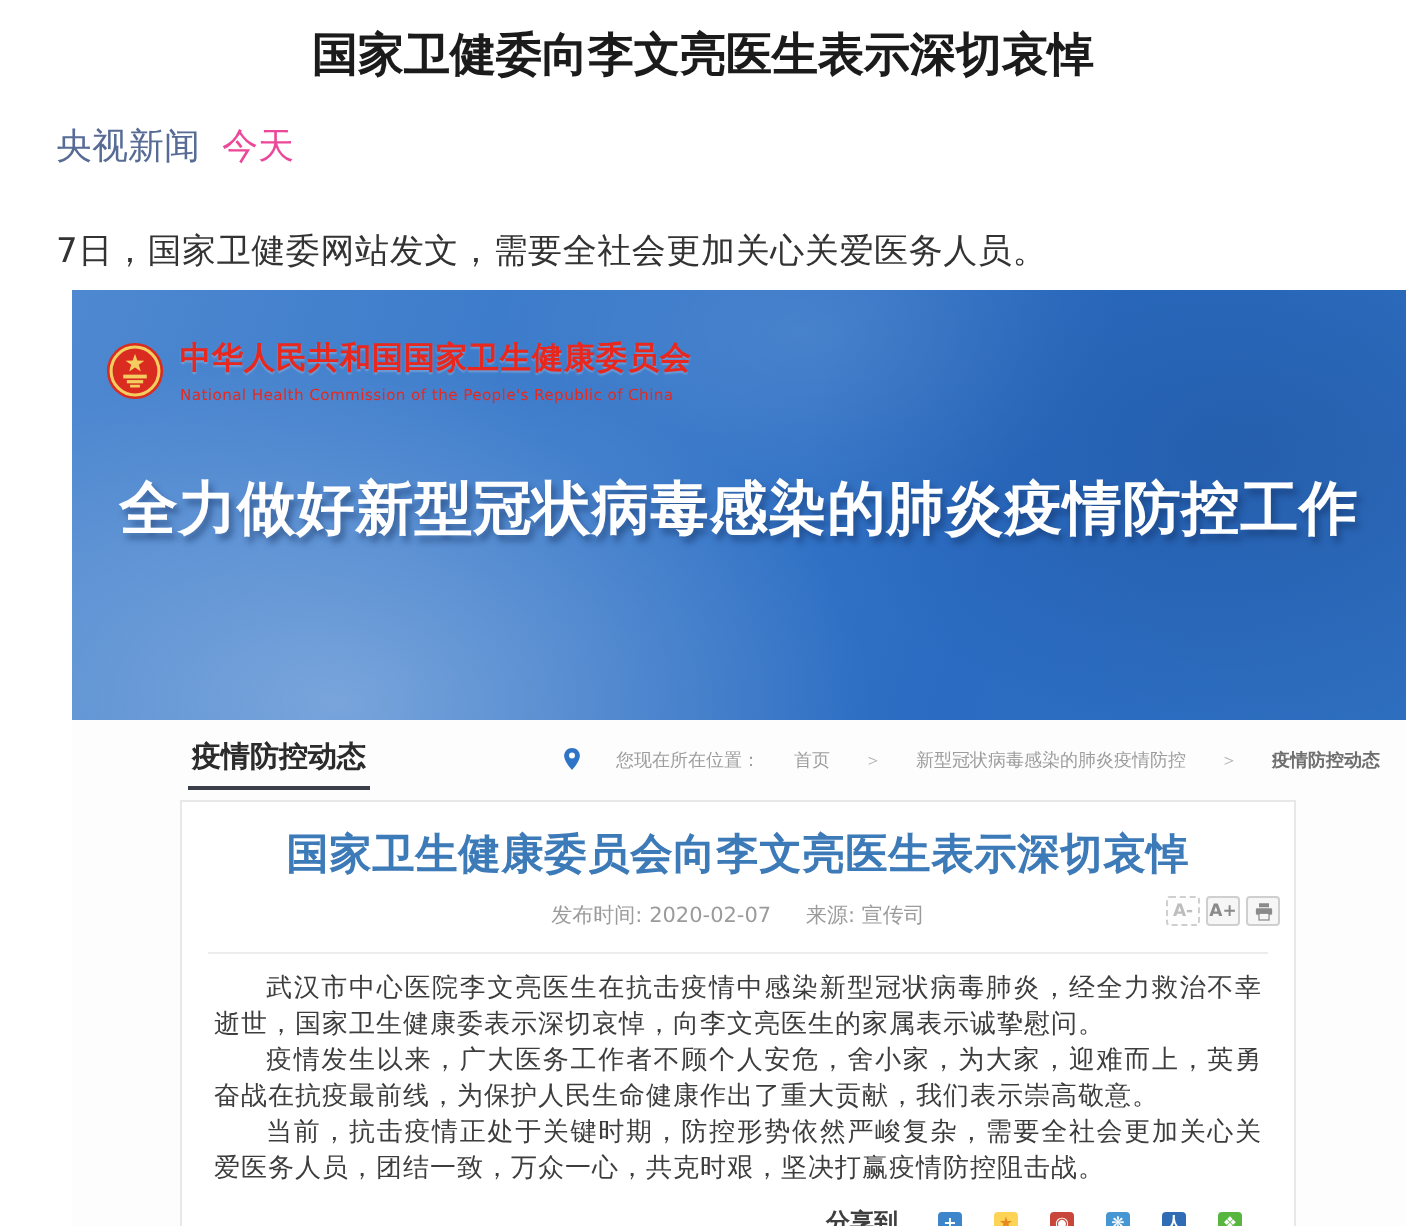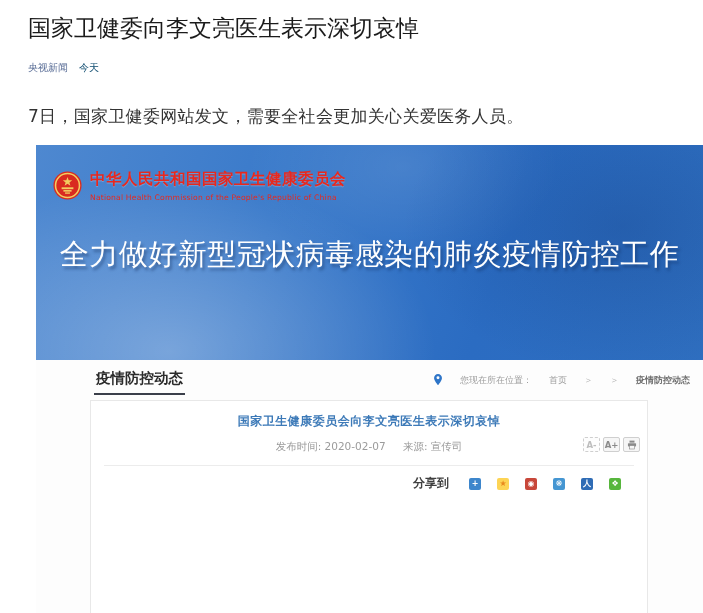--- a/index.html
+++ b/index.html
@@ -6,25 +6,25 @@
   html,body { margin:0; padding:0; }
   body {
     width:703px; height:613px; position:relative; overflow:hidden;
     background:#ffffff;
     font-family:"DejaVu Sans","Liberation Sans",sans-serif;
   }
 
   
   .article-title {
     margin:13px 28px 0; font-size:23px; line-height:1.35;
-    font-weight:normal; color:#1b1b1b;
-  }
-  .byline { margin:17px 28px 0; font-size:10px; display:flex; align-items:center; }
+    font-weight:bold; color:#1b1b1b;text-align:center;
+  }
+  .byline { margin:17px 28px 0; font-size:18px; display:flex; align-items:center; }
   .byline .source-link { color:#576b95; margin-right:11px; cursor:pointer; }
-  .byline .pub-time { color:#0c4a6e; }
+  .byline .pub-time { color:#ec4899; }
   .lead {
     margin:27px 28px 0; font-size:17px; color:#333; line-height:1.65;
     letter-spacing:0.3px;
   }
 
   
   .embed {
     position:absolute; left:36px; top:145px; width:667px; height:484px;
     overflow:hidden; cursor:pointer; background:#be185d;
   }
@@ -41,21 +41,21 @@
   .org-row { position:absolute; left:17px; top:24px; display:flex; align-items:center; }
   .emblem { width:29px; height:29px; flex:0 0 auto; }
   .org-text { margin-left:8px; }
   .org-cn {
     font-size:15.5px; font-weight:bold; color:#e8281e; letter-spacing:0.5px;
     text-shadow:0 1px 1px rgba(255,255,255,0.25);
   }
   .org-en { font-size:7.6px; font-weight:normal; color:#e8281e; margin-top:3px; letter-spacing:0.2px; }
   .banner-slogan {
     position:absolute; left:0; right:0; top:90px; text-align:center;
-    font-size:29px; font-weight:normal; color:#ffffff; letter-spacing:0.5px;
+    font-size:29px; font-weight:bold; color:#ffffff; letter-spacing:0.5px;
     text-shadow:2px 3px 3px rgba(15,40,85,0.45);
     white-space:nowrap;
   }
 
   
   .embed-site { position:relative; height:253px; background:#fdfdfd; }
   .site-head {
     display:flex; justify-content:space-between; align-items:flex-end;
     padding:9px 13px 0 58px;
   }
@@ -67,21 +67,21 @@
   .crumb-sep { color:#b5b5b5; }
   .crumb-current { color:#6f6f6f; font-weight:bold; }
   .pin-icon { width:8px; height:11px; margin-right:1px; }
 
   .article-card {
     position:absolute; left:54px; top:40px; width:558px; height:260px;
     background:#ffffff; border:1px solid #e8e8e8;
   }
   .card-title {
     margin-top:12px; padding:0 30px; text-align:center;
-    font-size:12px; font-weight:bold; color:#3d7ab8; letter-spacing:0.5px;
+    font-size:21px; font-weight:bold; color:#3d7ab8; letter-spacing:0.5px;
   }
   .card-meta {
     position:relative; margin-top:10px; height:17px; text-align:center;
     font-size:10.5px; color:#9b9b9b;
   }
   .meta-item { margin:0 7px; }
   .meta-buttons { position:absolute; right:7px; top:-3px; display:flex; gap:3px; }
   .mbtn {
     width:17px; height:15px; border:1px solid #cfcfcf; background:#f6f6f6;
     color:#8a8a8a; font-size:8.5px; font-weight:bold;
@@ -143,20 +143,21 @@
     <div class="site-head">
       <div class="site-heading">疫情防控动态</div>
       <div class="crumbs">
         <svg class="pin-icon" viewBox="0 0 10 14">
           <path d="M5 0C2.2 0 0 2.2 0 5c0 3.7 5 9 5 9s5-5.3 5-9C10 2.2 7.8 0 5 0z" fill="#2e75c8"></path>
           <circle cx="5" cy="4.8" r="1.9" fill="#fdfdfd"></circle>
         </svg>
         <span>您现在所在位置：</span>
         <span>首页</span>
         <span class="crumb-sep">＞</span>
+        <span>新型冠状病毒感染的肺炎疫情防控</span>
         <span class="crumb-sep">＞</span>
         <span class="crumb-current">疫情防控动态</span>
       </div>
     </div>
 
     <div class="article-card">
       <div class="card-title">国家卫生健康委员会向李文亮医生表示深切哀悼</div>
 
       <div class="card-meta">
         <span class="meta-item">
@@ -175,20 +176,25 @@
               <rect x="4" y="1" width="8" height="3.2" fill="#8a8a8a"></rect>
               <rect x="1.5" y="5" width="13" height="5.2" rx="1" fill="#8a8a8a"></rect>
               <rect x="4" y="9" width="8" height="5.4" fill="#f6f6f6" stroke="#8a8a8a" stroke-width="1"></rect>
             </svg>
           </div>
         </div>
       </div>
 
       <div class="card-divider"></div>
 
+      <div class="card-body">
+        <p>武汉市中心医院李文亮医生在抗击疫情中感染新型冠状病毒肺炎，经全力救治不幸逝世，国家卫生健康委表示深切哀悼，向李文亮医生的家属表示诚挚慰问。</p>
+        <p>疫情发生以来，广大医务工作者不顾个人安危，舍小家，为大家，迎难而上，英勇奋战在抗疫最前线，为保护人民生命健康作出了重大贡献，我们表示崇高敬意。</p>
+        <p>当前，抗击疫情正处于关键时期，防控形势依然严峻复杂，需要全社会更加关心关爱医务人员，团结一致，万众一心，共克时艰，坚决打赢疫情防控阻击战。</p>
+      </div>
 
       <div class="share-row">
         <span class="share-label">分享到</span>
         <span class="share-icon" style="background:#3d86cc">+</span>
         <span class="share-icon" style="background:#fdd455; color:#e8891f">★</span>
         <span class="share-icon" style="background:#c8473a">◉</span>
         <span class="share-icon" style="background:#4596d2">❋</span>
         <span class="share-icon" style="background:#2f6cb5">人</span>
         <span class="share-icon" style="background:#57b63d">❖</span>
       </div>

